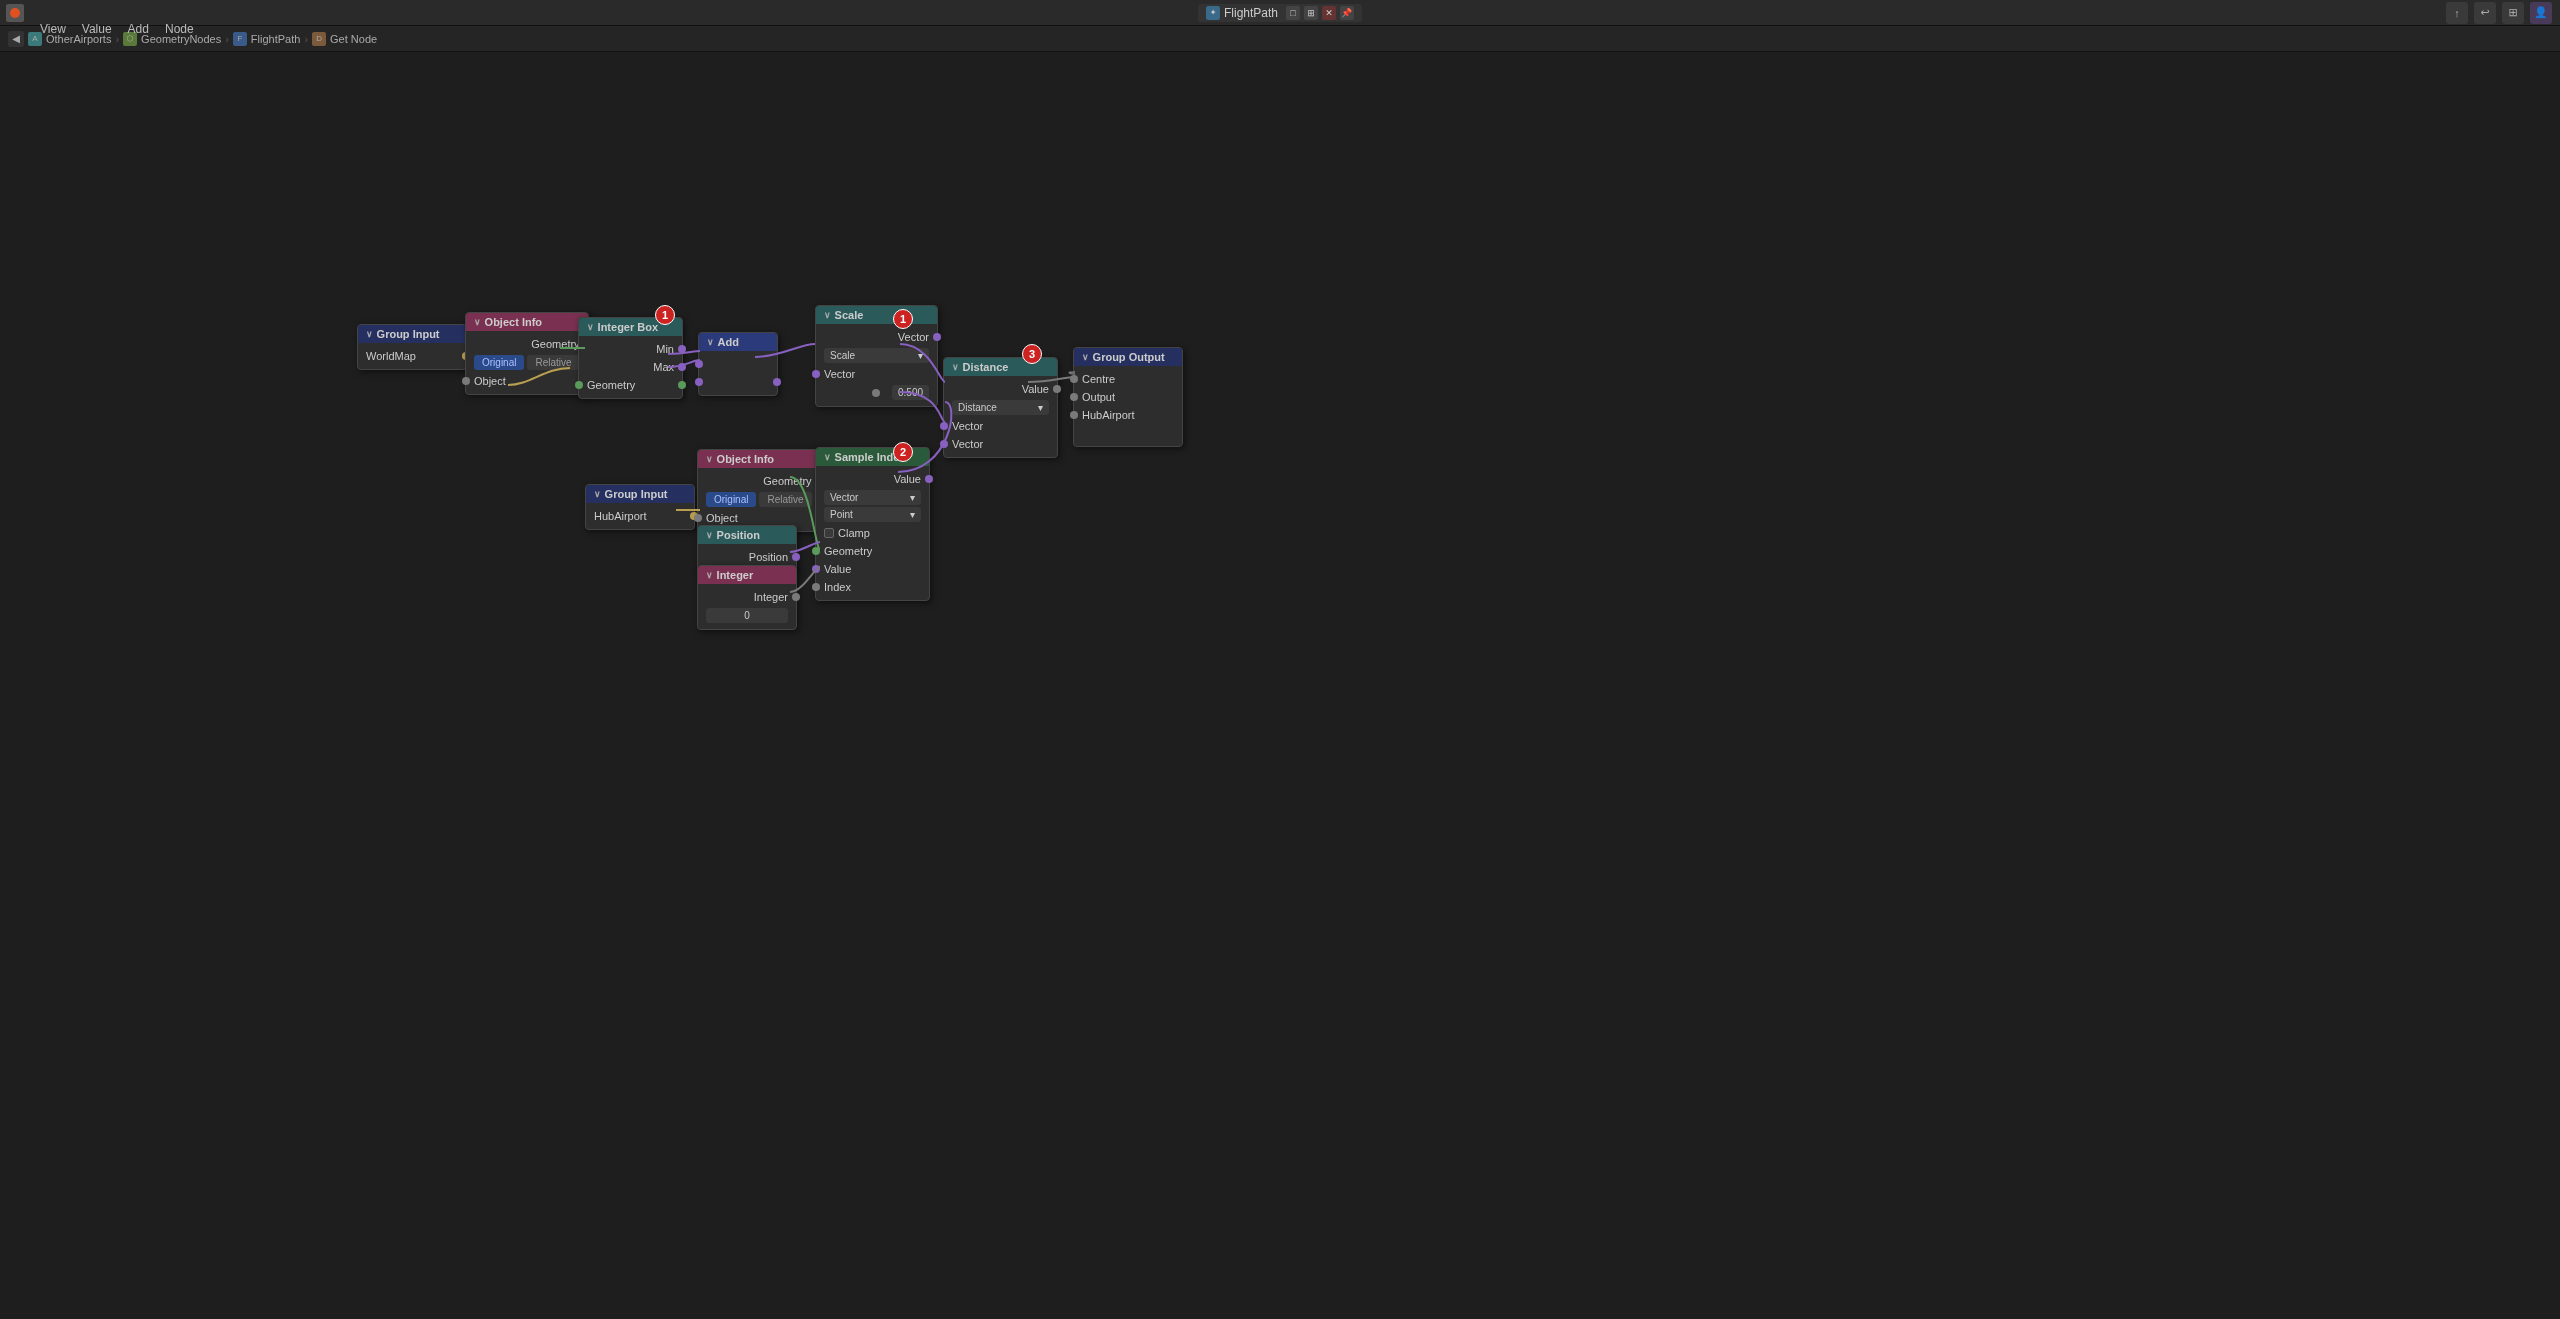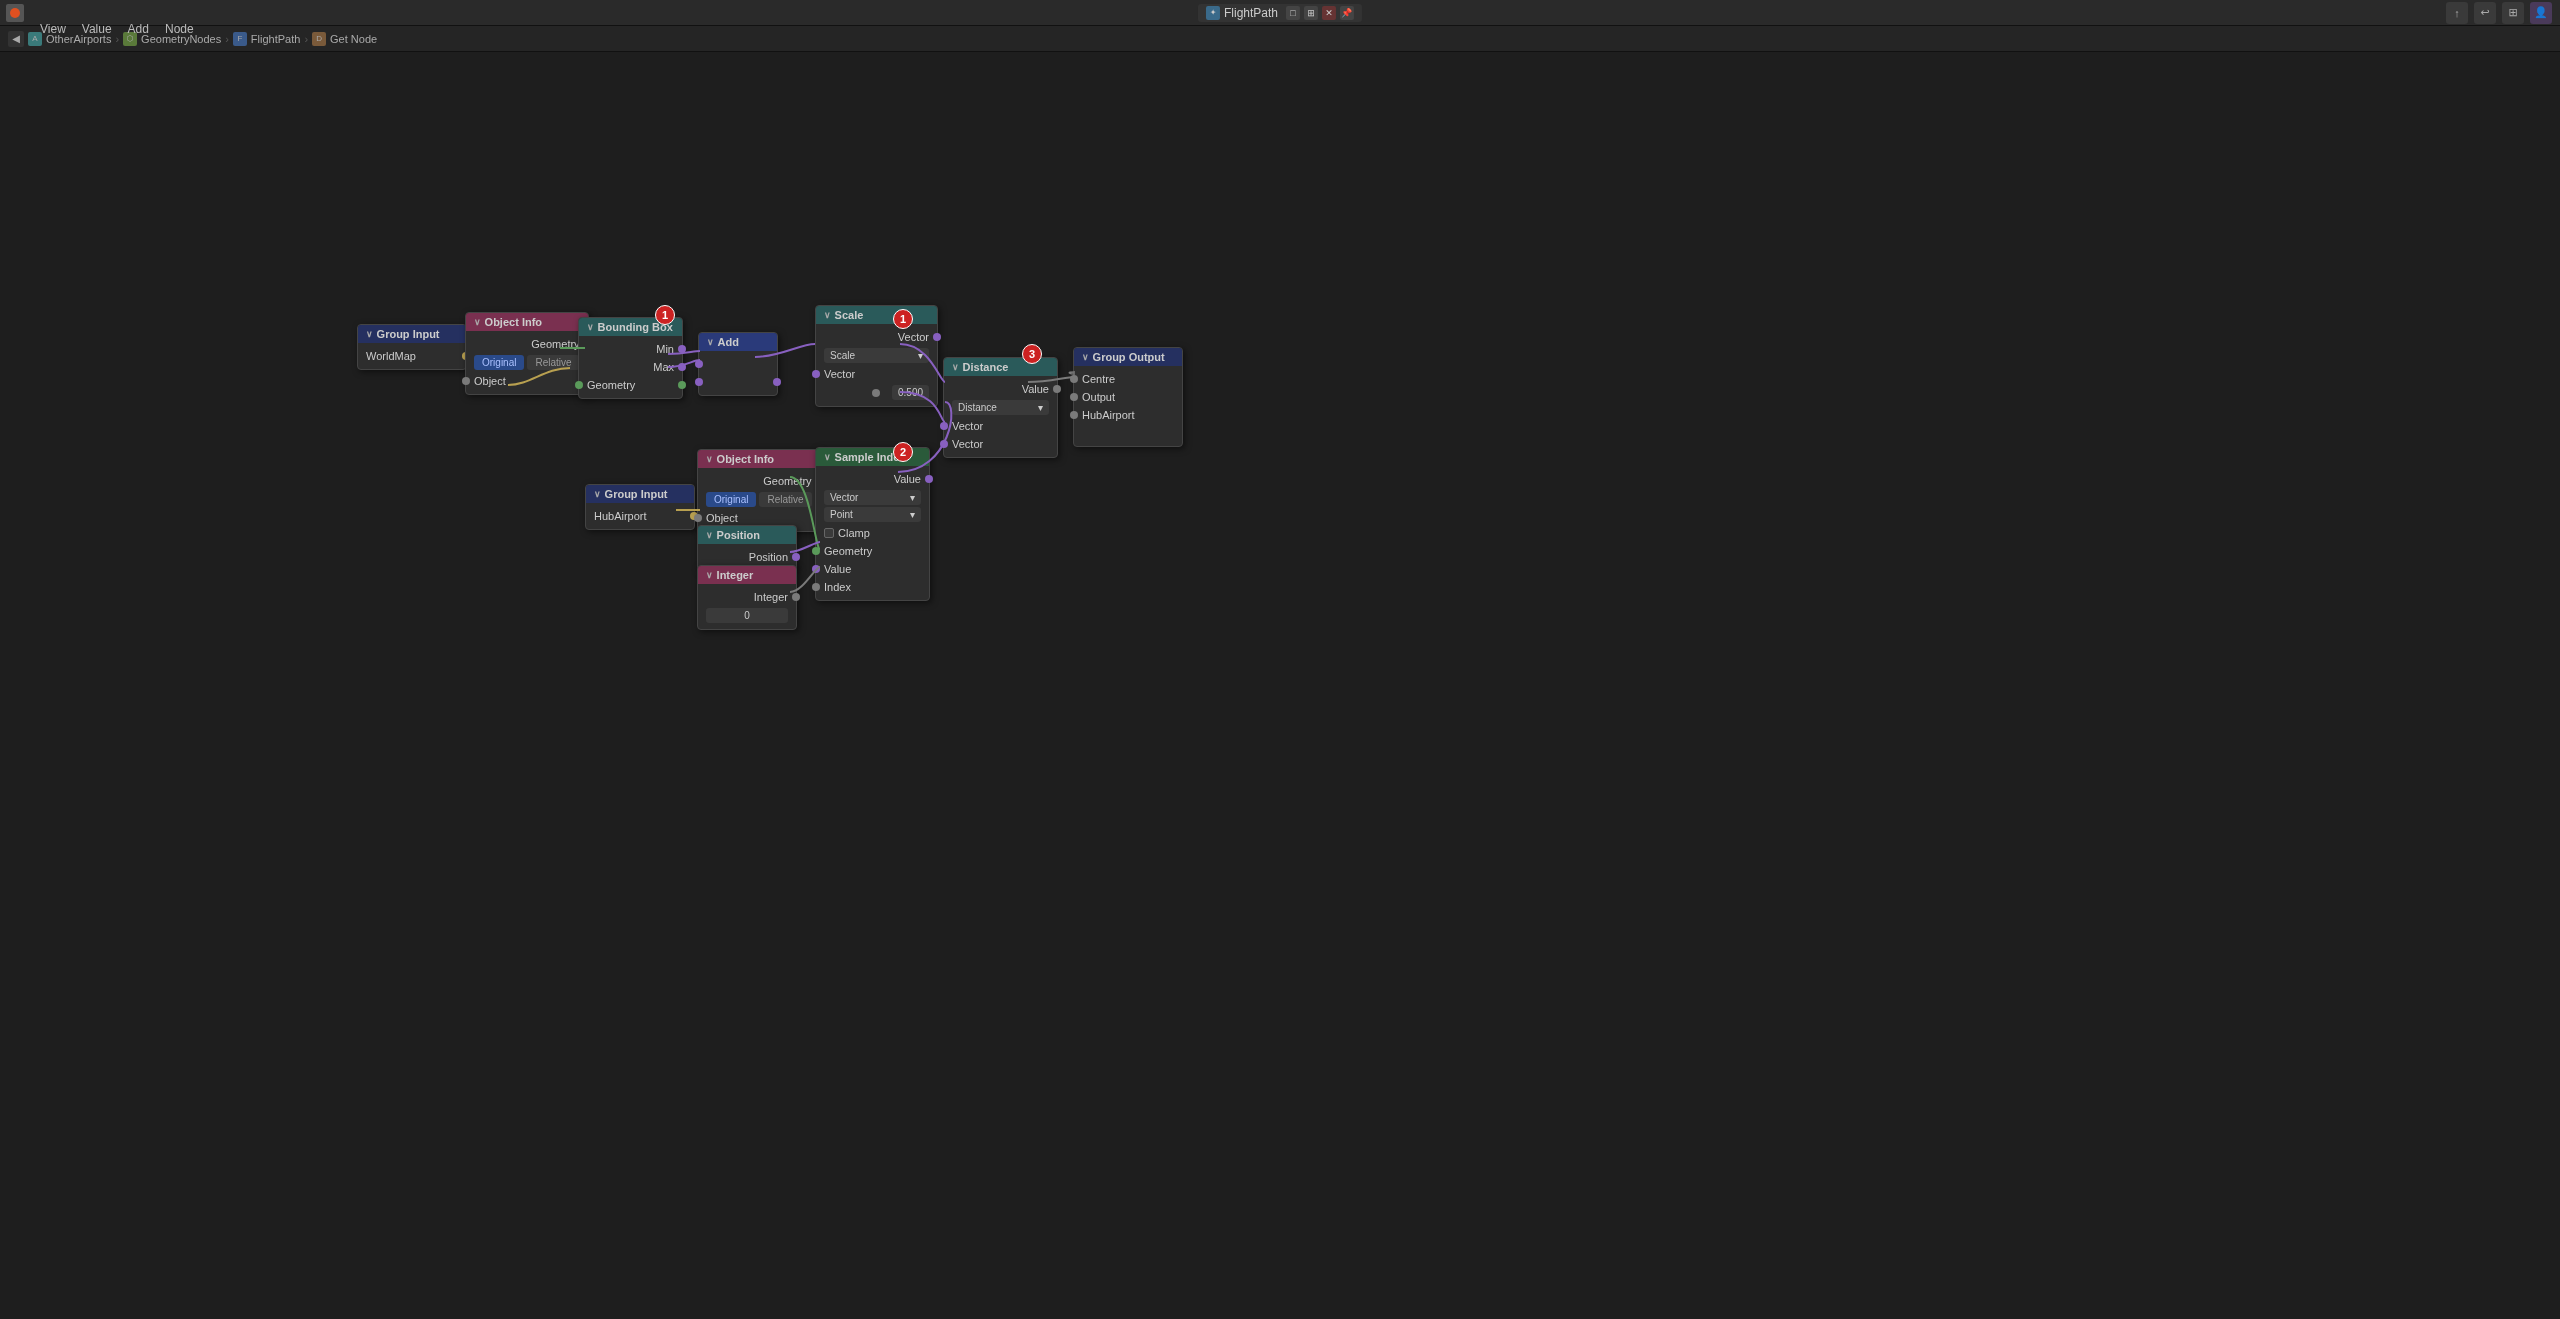--- a/index.html
+++ b/index.html
@@ -389,21 +389,21 @@
     </div>
   </div>
 
   <div class="num-badge" style="left:655px; top:253px;">
     <span>1</span>
   </div>
 
   <div class="node" style="left:578px; top:265px; min-width:105px;">
     <div class="node-header header-teal">
       <span class="collapse-arrow">∨</span>
-      <span>Bounding Box</span>
+      <span>Integer Box</span>
     </div>
     <div class="node-body">
       <div class="node-row">
         <span style="margin-left:auto;">Min</span>
         <div class="socket socket-right purple-s"></div>
       </div>
       <div class="node-row">
         <span style="margin-left:auto;">Max</span>
         <div class="socket socket-right purple-s"></div>
       </div>

